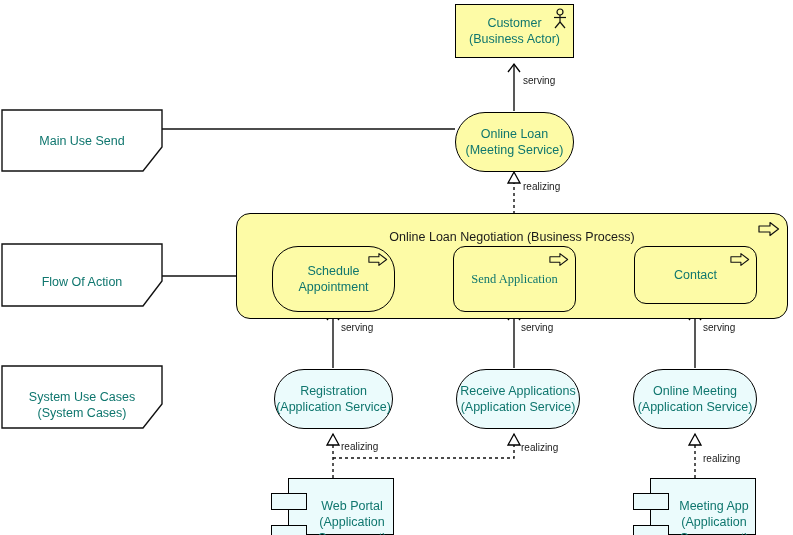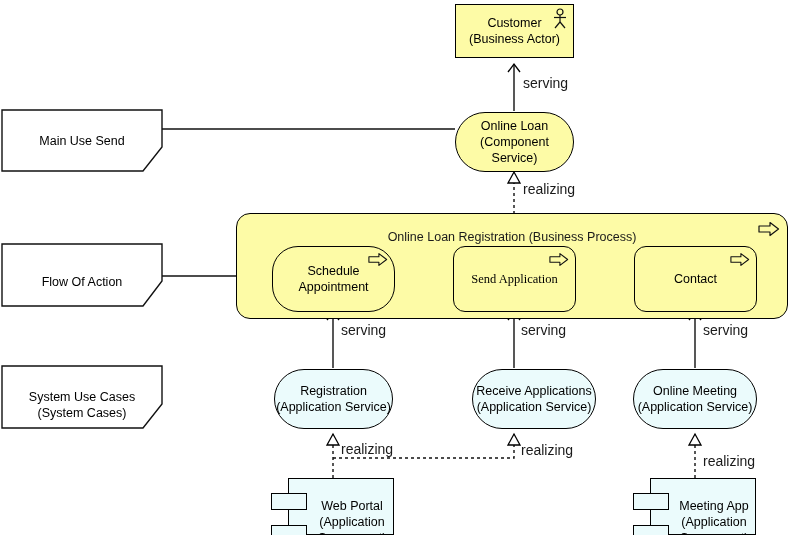--- a/index.html
+++ b/index.html
@@ -6,21 +6,21 @@
   #canvas{
     position:relative;
     width:793px;height:535px;
     background:#ffffff;
     font-family:"Liberation Sans", sans-serif;
     overflow:hidden;
   }
   svg.layer{position:absolute;left:0;top:0;width:793px;height:535px;}
   .node{position:absolute;box-sizing:border-box;display:flex;align-items:center;justify-content:center;text-align:center;}
   .node .lbl{
-    font-size:12.5px;color:#000000;line-height:16px;
+    font-size:12.5px;color:#0f766e;line-height:16px;
     white-space:pre-line;z-index:2;position:relative;
   }
   
   .actor-box{
     background:#fdfba6;border:1.4px solid #000000;
   }
   
   .biz-service{
     background:#fdfba6;border:1.4px solid #000000;border-radius:40px;
   }
@@ -50,21 +50,21 @@
     background:#ebfbfc;border:1.4px solid #000000;box-sizing:border-box;
   }
   .app-comp .tab.t1{top:14px;}
   .app-comp .tab.t2{top:46px;}
   .app-comp .lbl{padding-left:22px;margin-top:31px;}
   
   .note{background:transparent;border:none;}
   .note .lbl{z-index:3;}
   
   .elabel{
-    position:absolute;font-size:14px;color:#1a1a1a;
+    position:absolute;font-size:10px;color:#1a1a1a;
     background:transparent;white-space:nowrap;
   }
   .icon-arrow{position:absolute;z-index:3;}
   .icon-actor{position:absolute;z-index:3;}
 </style>
 </head>
 <body>
 
 <div id="canvas">
 
@@ -120,57 +120,57 @@
       <circle cx="9" cy="4" r="3" fill="none" stroke="#111" stroke-width="1.2"></circle>
       <line x1="9" y1="7" x2="9" y2="14" stroke="#111" stroke-width="1.2"></line>
       <line x1="3" y1="9.5" x2="15" y2="9.5" stroke="#111" stroke-width="1.2"></line>
       <line x1="9" y1="14" x2="4" y2="20" stroke="#111" stroke-width="1.2"></line>
       <line x1="9" y1="14" x2="14" y2="20" stroke="#111" stroke-width="1.2"></line>
     </svg>
   </div>
 
   <div class="node biz-service" style="left:455px;top:112px;width:119px;height:60px;">
     <span class="lbl">Online Loan
-(Component Service)</span>
+(Meeting Service)</span>
   </div>
 
   <div class="node proc-container" style="left:236px;top:213px;width:552px;height:106px;">
-    <span class="ctitle">Online Loan Registration (Business Process)</span>
+    <span class="ctitle">Online Loan Negotiation (Business Process)</span>
     <svg class="icon-arrow" style="right:7px;top:7px;" width="22" height="16" viewBox="0 0 22 16">
       <path d="M1,5 L12,5 L12,1.5 L20.5,8 L12,14.5 L12,11 L1,11 Z" fill="#fdfba6" stroke="#111" stroke-width="1.2" stroke-linejoin="round"></path>
     </svg>
   </div>
 
   <div class="node proc-box" style="left:272px;top:246px;width:123px;height:66px;border-radius:26px;">
     <span class="lbl">Schedule
 Appointment</span>
     <svg class="icon-arrow" style="right:6px;top:5px;" width="20" height="15" viewBox="0 0 22 16">
       <path d="M1,5 L12,5 L12,1.5 L20.5,8 L12,14.5 L12,11 L1,11 Z" fill="#fdfba6" stroke="#111" stroke-width="1.2" stroke-linejoin="round"></path>
     </svg>
   </div>
 
   <div class="node proc-box" style="left:453px;top:246px;width:123px;height:66px;font-family:Liberation Serif, serif;">
     <span class="lbl">Send Application</span>
     <svg class="icon-arrow" style="right:6px;top:5px;" width="20" height="15" viewBox="0 0 22 16">
       <path d="M1,5 L12,5 L12,1.5 L20.5,8 L12,14.5 L12,11 L1,11 Z" fill="#fdfba6" stroke="#111" stroke-width="1.2" stroke-linejoin="round"></path>
     </svg>
   </div>
 
-  <div class="node proc-box" style="left:634px;top:246px;width:123px;height:66px;">
+  <div class="node proc-box" style="left:634px;top:246px;width:123px;height:58px;">
     <span class="lbl">Contact</span>
     <svg class="icon-arrow" style="right:6px;top:5px;" width="20" height="15" viewBox="0 0 22 16">
       <path d="M1,5 L12,5 L12,1.5 L20.5,8 L12,14.5 L12,11 L1,11 Z" fill="#fdfba6" stroke="#111" stroke-width="1.2" stroke-linejoin="round"></path>
     </svg>
   </div>
 
   <div class="node app-service" style="left:274px;top:369px;width:119px;height:60px;">
     <span class="lbl">Registration
 (Application Service)</span>
   </div>
-  <div class="node app-service" style="left:472px;top:369px;width:124px;height:60px;justify-content:center;">
+  <div class="node app-service" style="left:456px;top:369px;width:124px;height:60px;justify-content:center;">
     <span class="lbl">Receive Applications
 (Application Service)</span>
   </div>
   <div class="node app-service" style="left:633px;top:369px;width:124px;height:60px;">
     <span class="lbl">Online Meeting
 (Application Service)</span>
   </div>
 
   <div class="node app-comp" style="left:288px;top:478px;width:106px;height:57px;">
     <span class="tab t1"></span>

